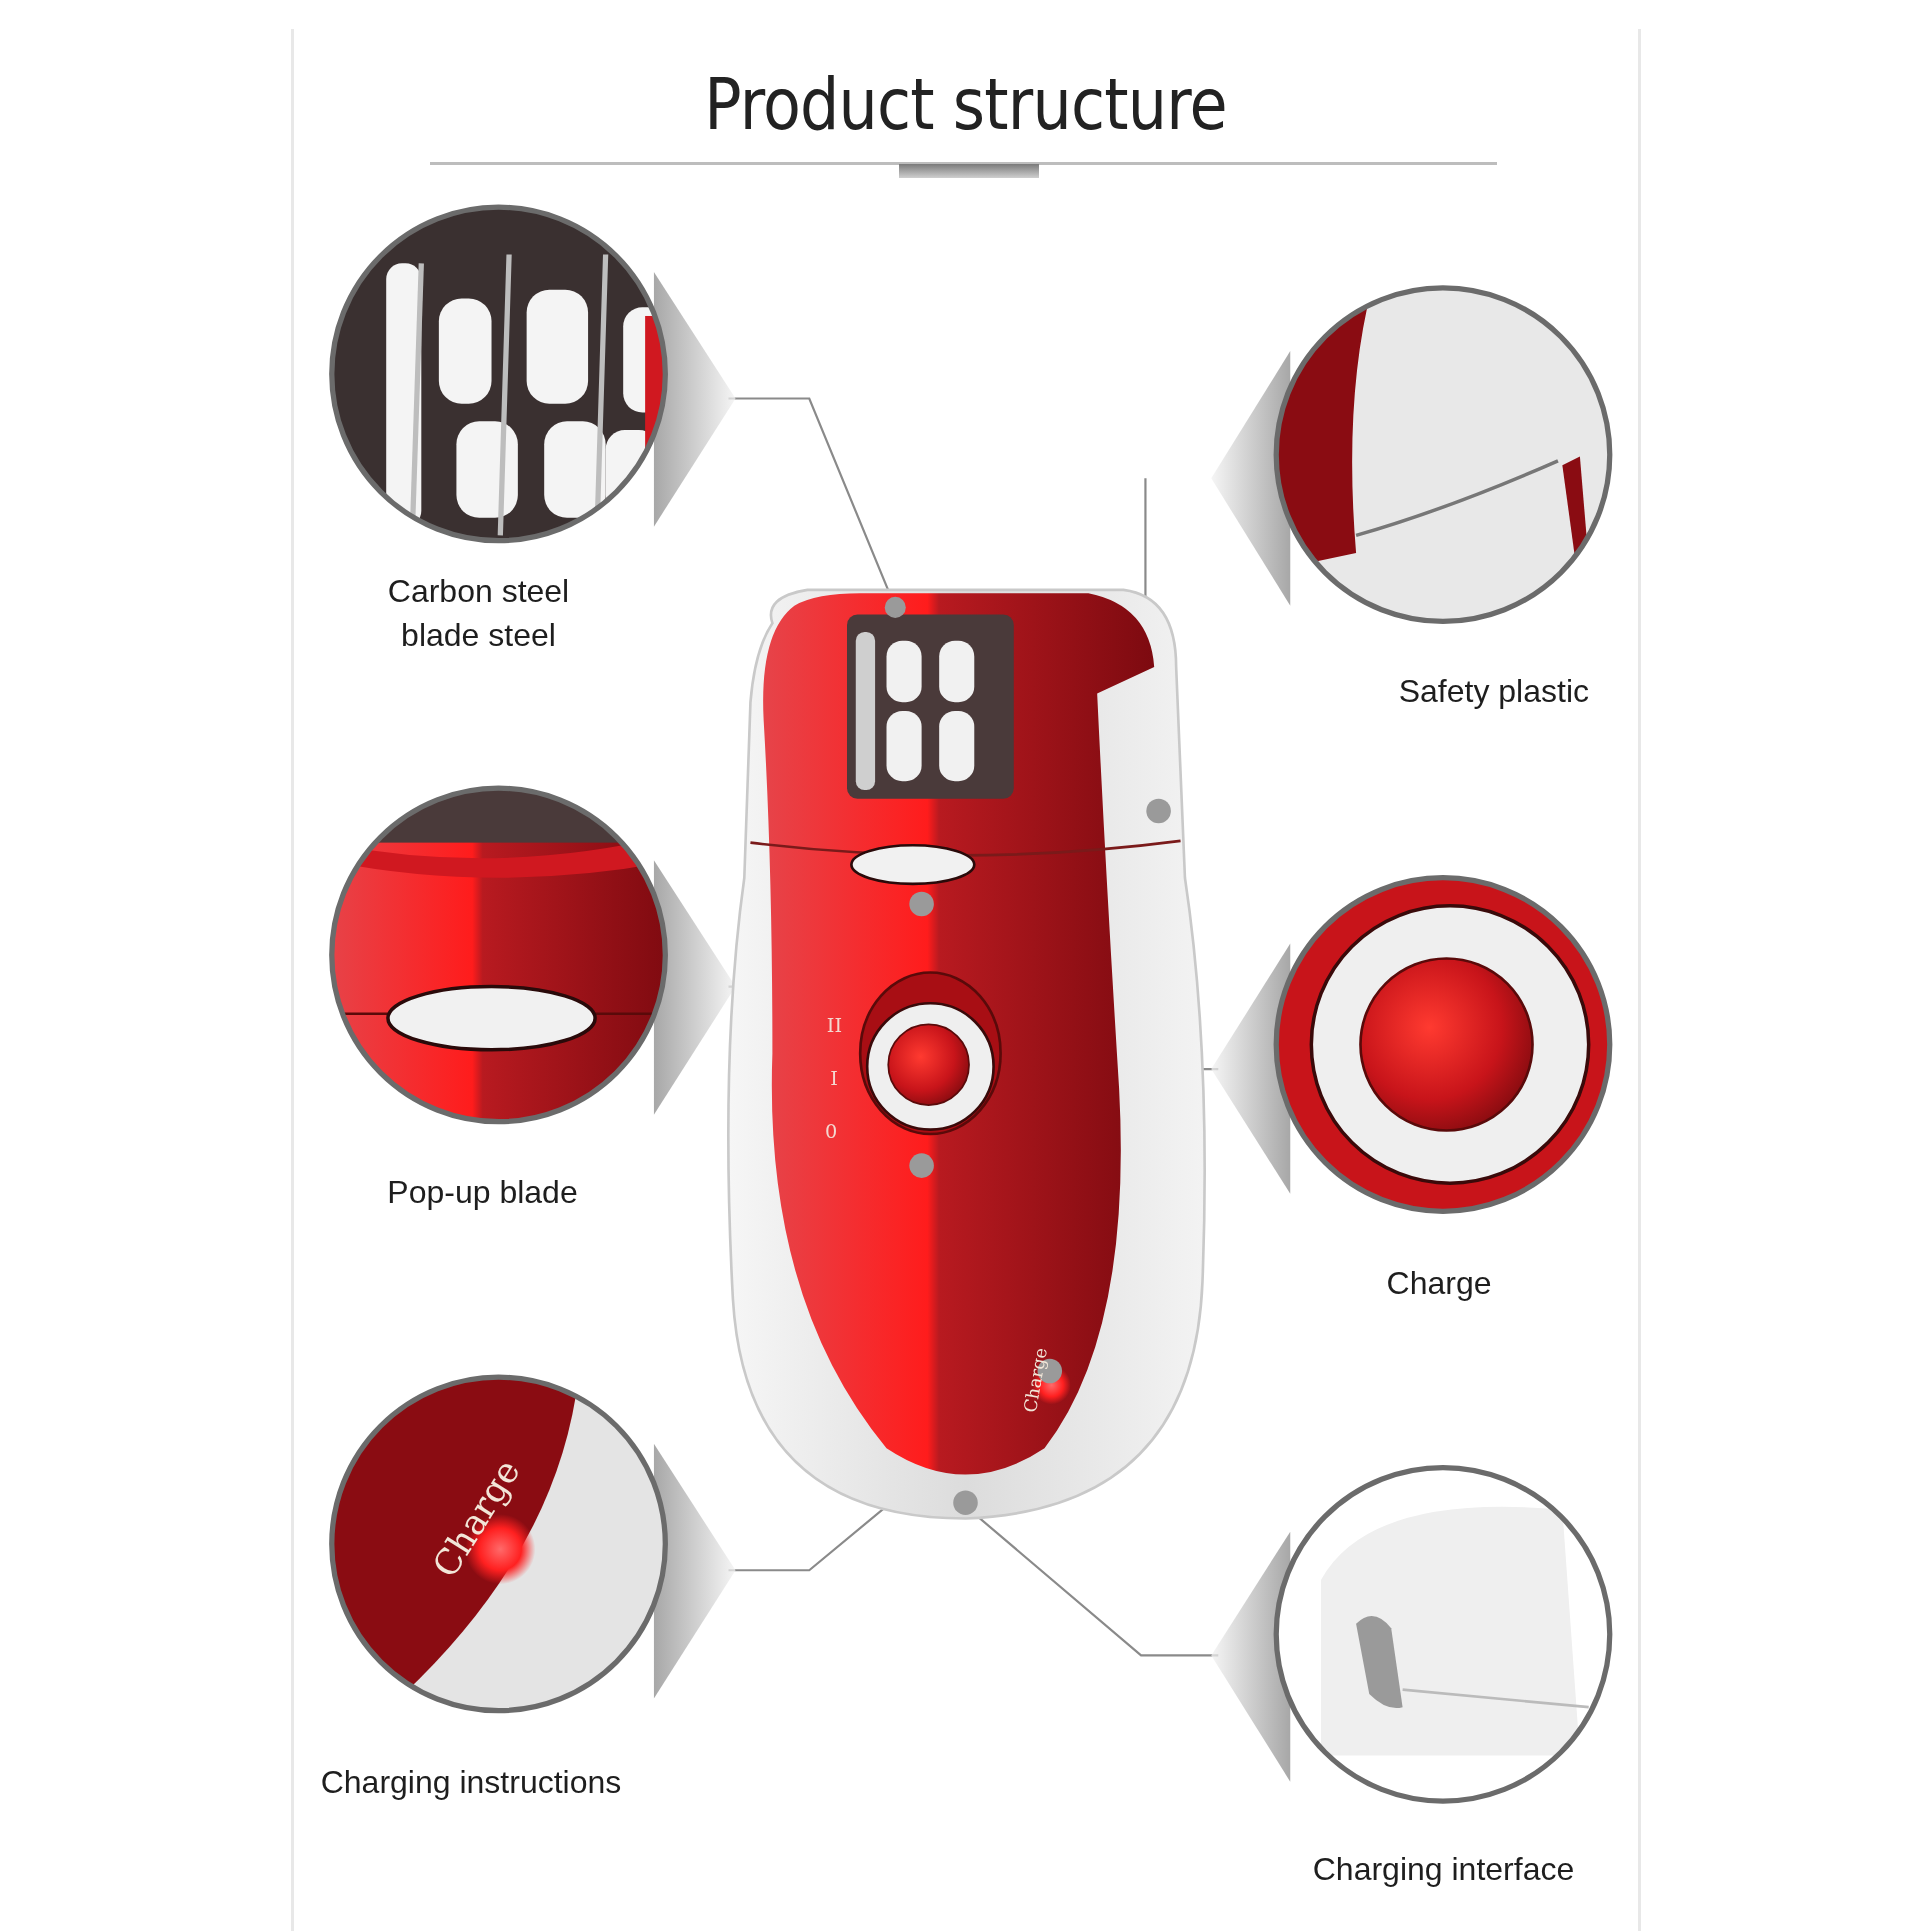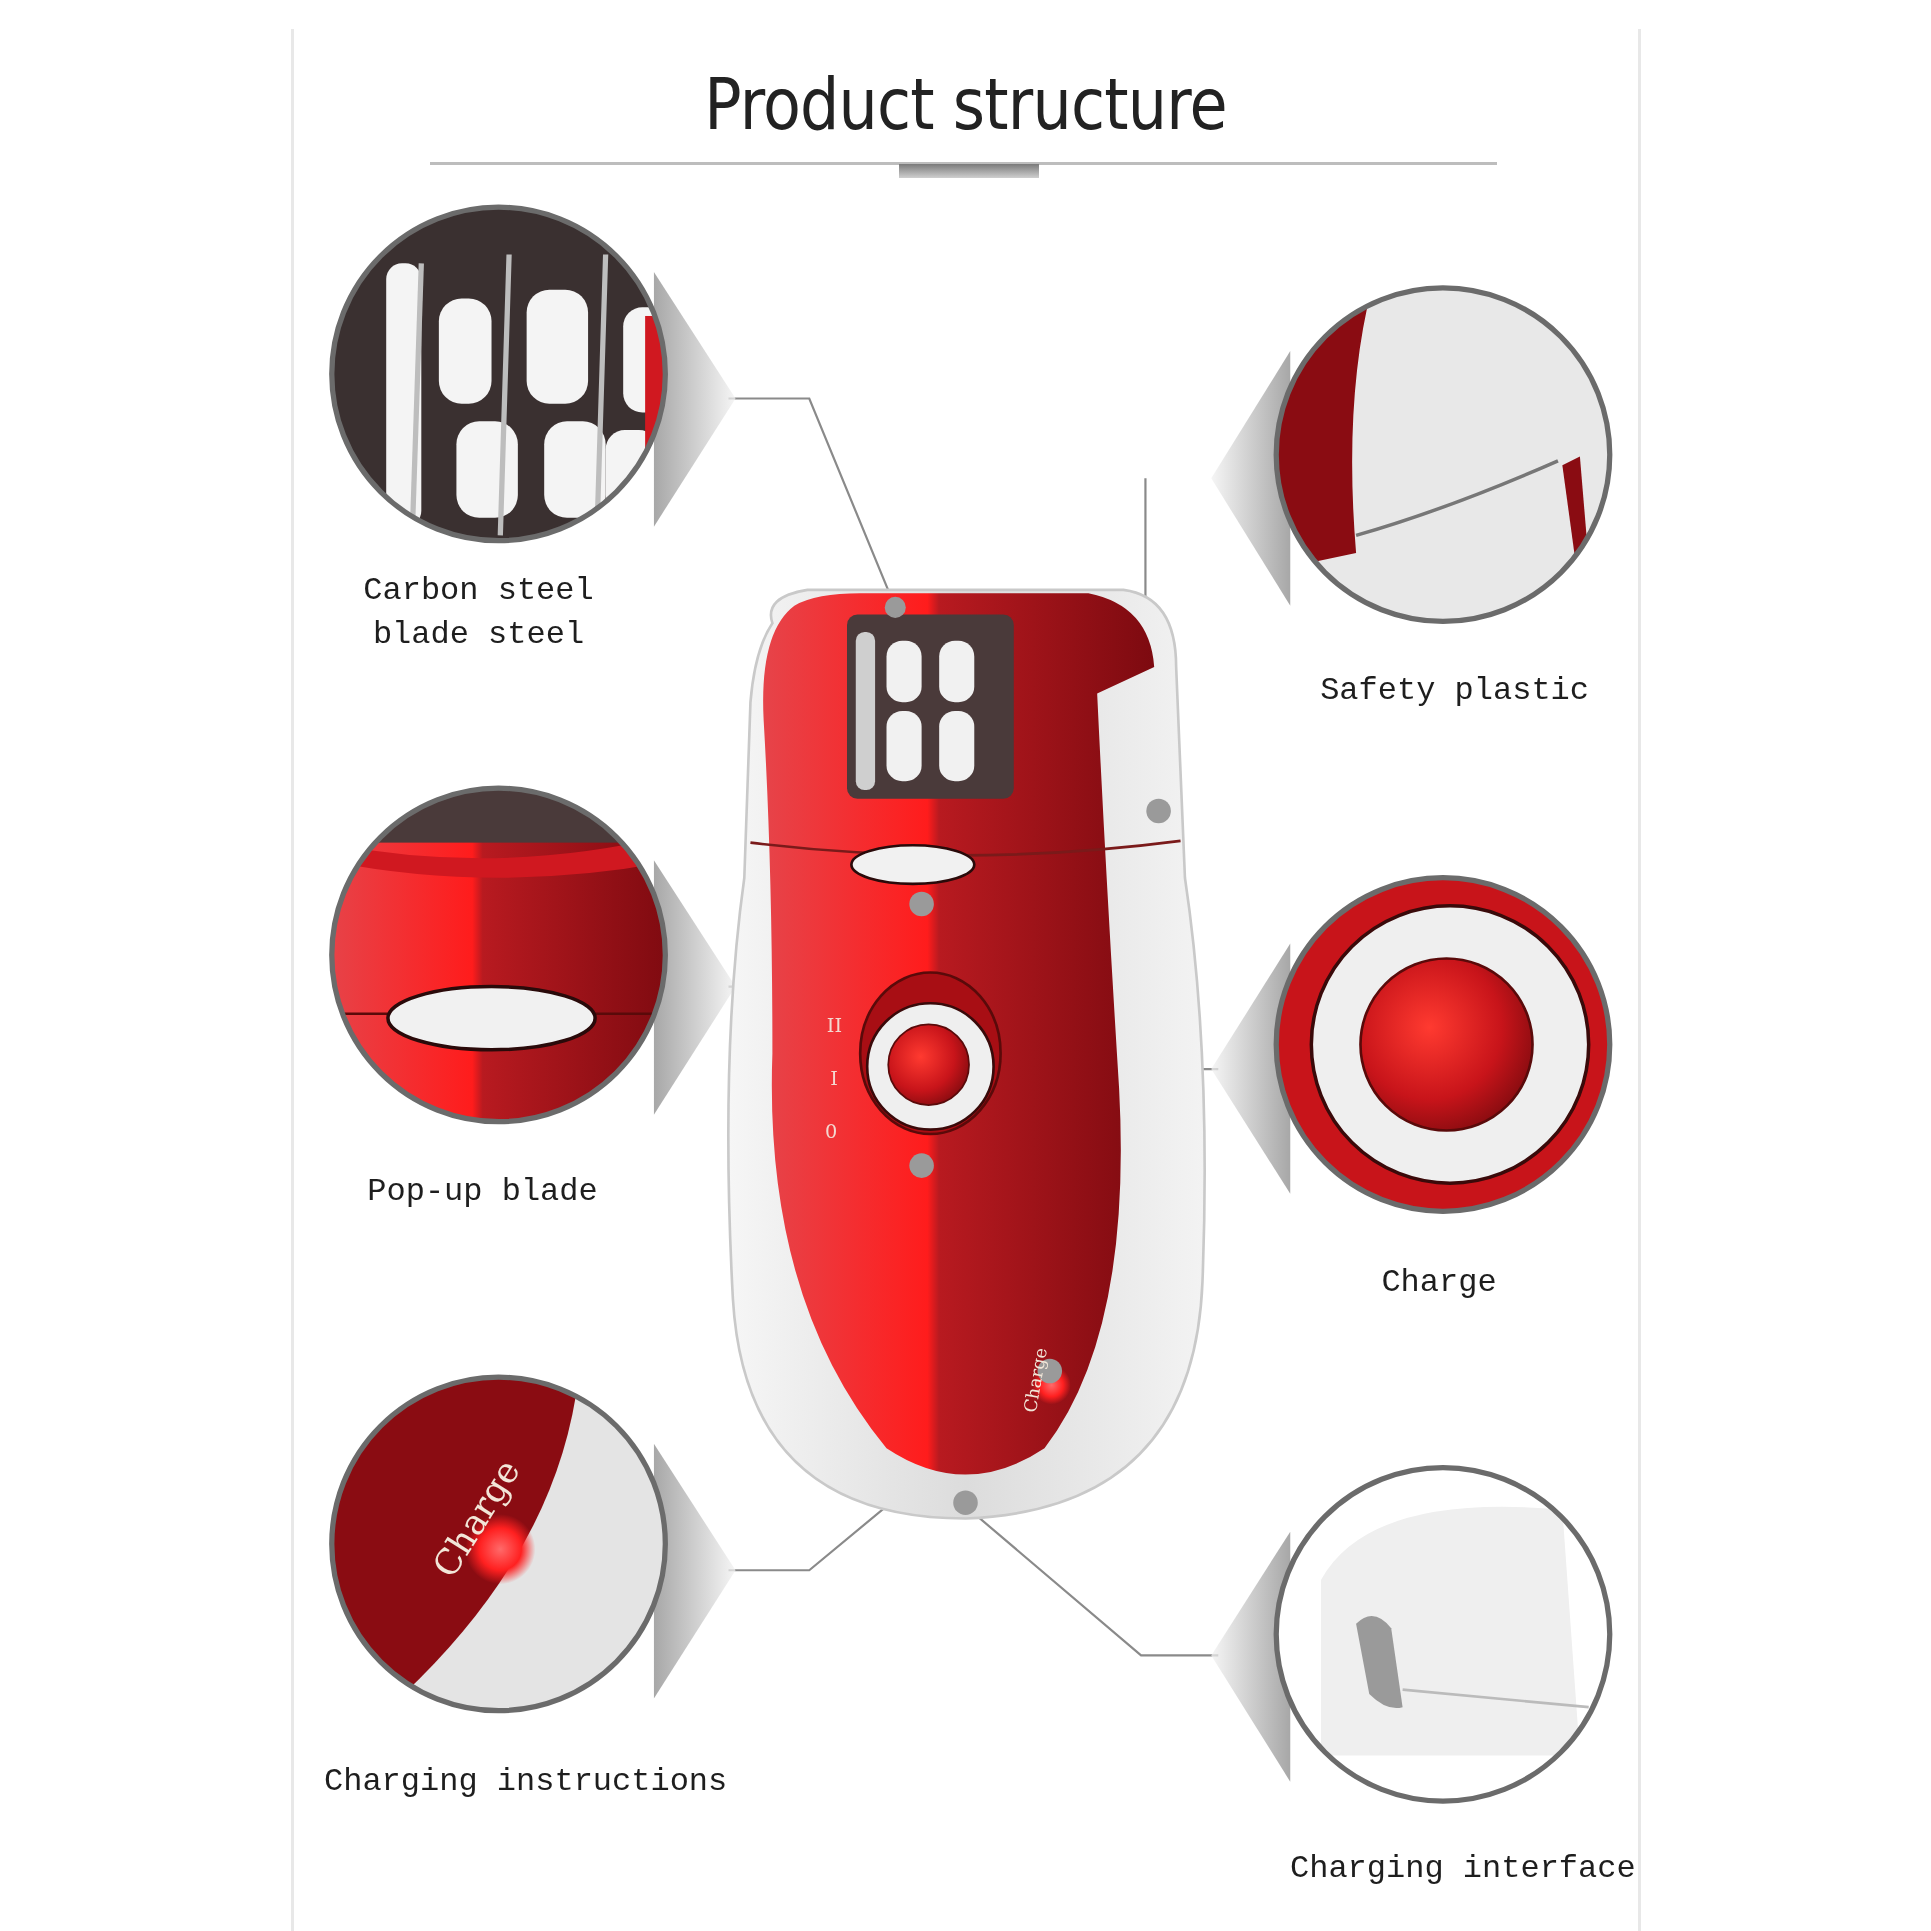--- a/index.html
+++ b/index.html
@@ -13,21 +13,21 @@
       position: absolute; left: 0; width: 1931px; top: 68px; text-align: center;
       font-size: 72px; color: #222; letter-spacing: -0.9px; line-height: 1;
       font-family: "DejaVu Sans", sans-serif; transform: scaleX(0.86);
     }
     .rule { position: absolute; left: 430px; width: 1067px; top: 162px; height: 2.6px; background: #bdbdbd; }
     .rule-tab { position: absolute; left: 899px; width: 140px; top: 164px; height: 14px;
       background: linear-gradient(#7a7a7a, #cfcfcf); }
     svg.art { position: absolute; left: 0; top: 0; }
     .label {
       position: absolute; font-size: 32px; color: #1e1e1e; text-align: center; line-height: 44px;
-      font-family: Liberation Mono, monospace; white-space: nowrap;
+      font-family: Liberation Sans, sans-serif; white-space: nowrap;
     }
   </style>
 </head>
 <body>
 
 <div class="frame-edge" style="left:291px;"></div>
 <div class="frame-edge" style="left:1638px;"></div>
 
 <div class="title">Product structure</div>
 <div class="rule"></div>
@@ -194,15 +194,15 @@
   <text font-family="DejaVu Serif, serif" font-size="20" fill="#f2e6d8" transform="translate(1180,1610) rotate(-80)">Charge</text>
 </svg>
 
 <div class="label" style="left:351px; top:569px; width:255px;">
   <div>Carbon steel</div>
   <div>blade steel</div>
 </div>
 <div class="label" style="left:1299px; top:669px; width:290px;text-align:right;">Safety plastic</div>
 <div class="label" style="left:351px; top:1170px; width:263px;">Pop-up blade</div>
 <div class="label" style="left:1369px; top:1261px; width:140px;">Charge</div>
-<div class="label" style="left:324px; top:1760px; width:342px;">Charging instructions</div>
+<div class="label" style="left:300px; top:1760px; width:342px;">Charging instructions</div>
 <div class="label" style="left:1290px; top:1847px; width:307px;">Charging interface</div>
 
 
 </body></html>

